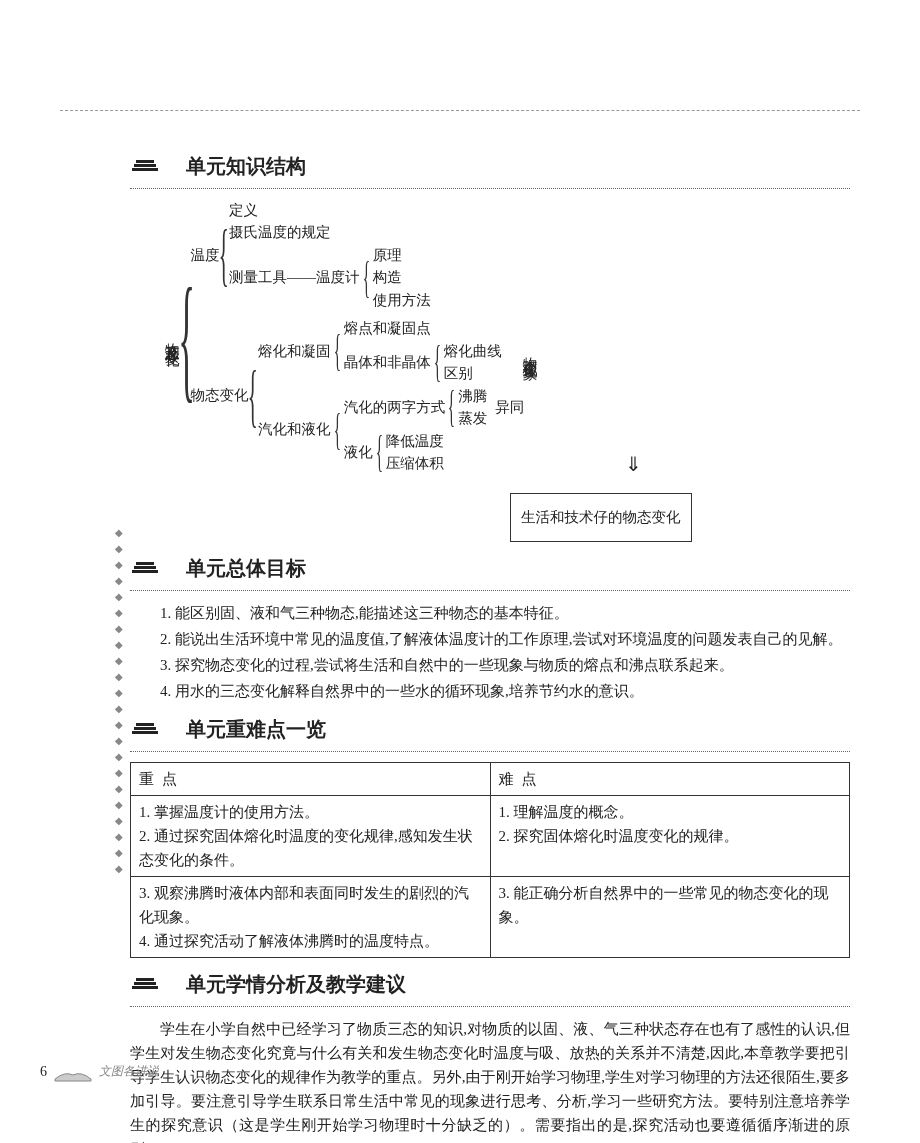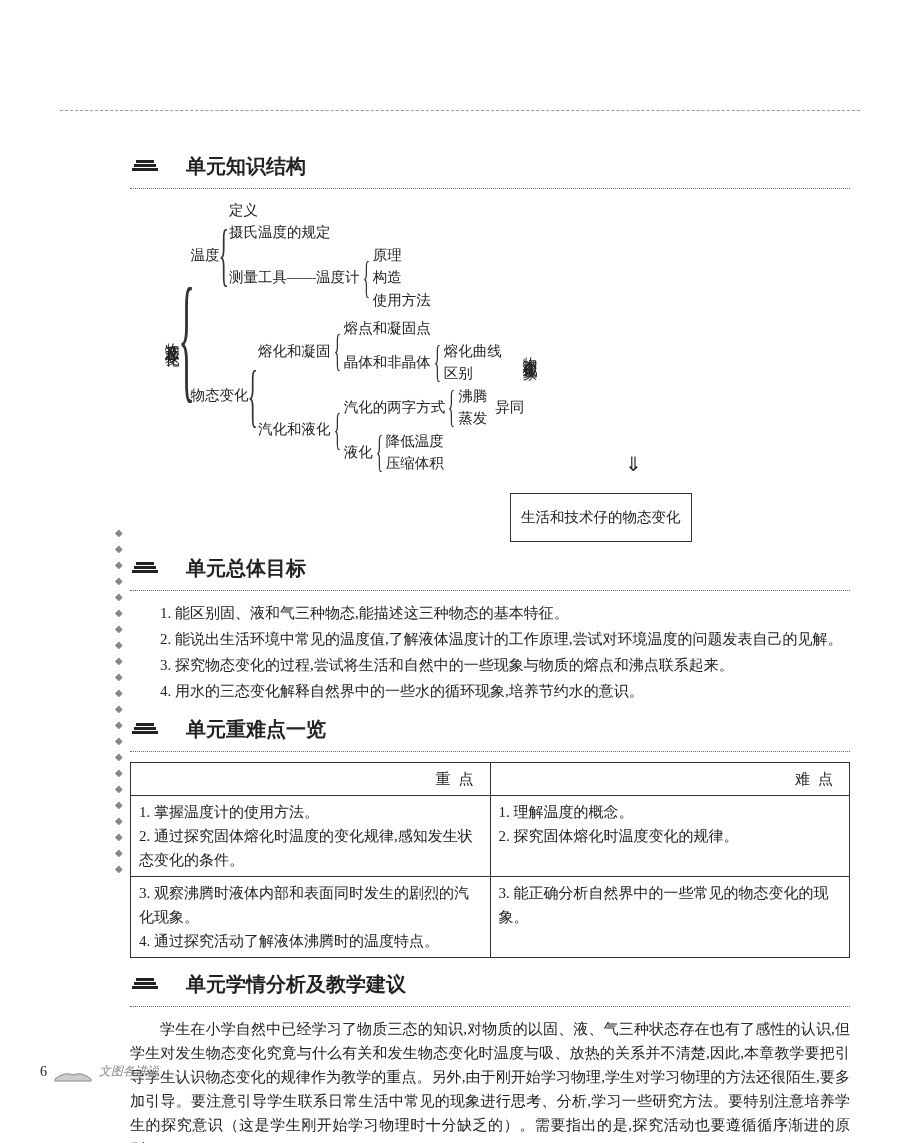--- a/index.html
+++ b/index.html
@@ -92,21 +92,21 @@
     width: 100%;
     margin-top: 4px;
   }
   .table-wrap th, .table-wrap td {
     border: 1px solid #333;
     padding: 4px 8px;
     vertical-align: top;
     font-weight: normal;
     letter-spacing: 0;
   }
-  .table-wrap th { text-align: right; letter-spacing: 8px; }
+  .table-wrap th { text-align: left; letter-spacing: 8px; }
   .analysis {
     text-indent: 2em;
     text-align: justify;
   }
   .page-num-area {
     position: fixed;
     left: 40px;
     bottom: 60px;
     display: flex;
     align-items: center;

